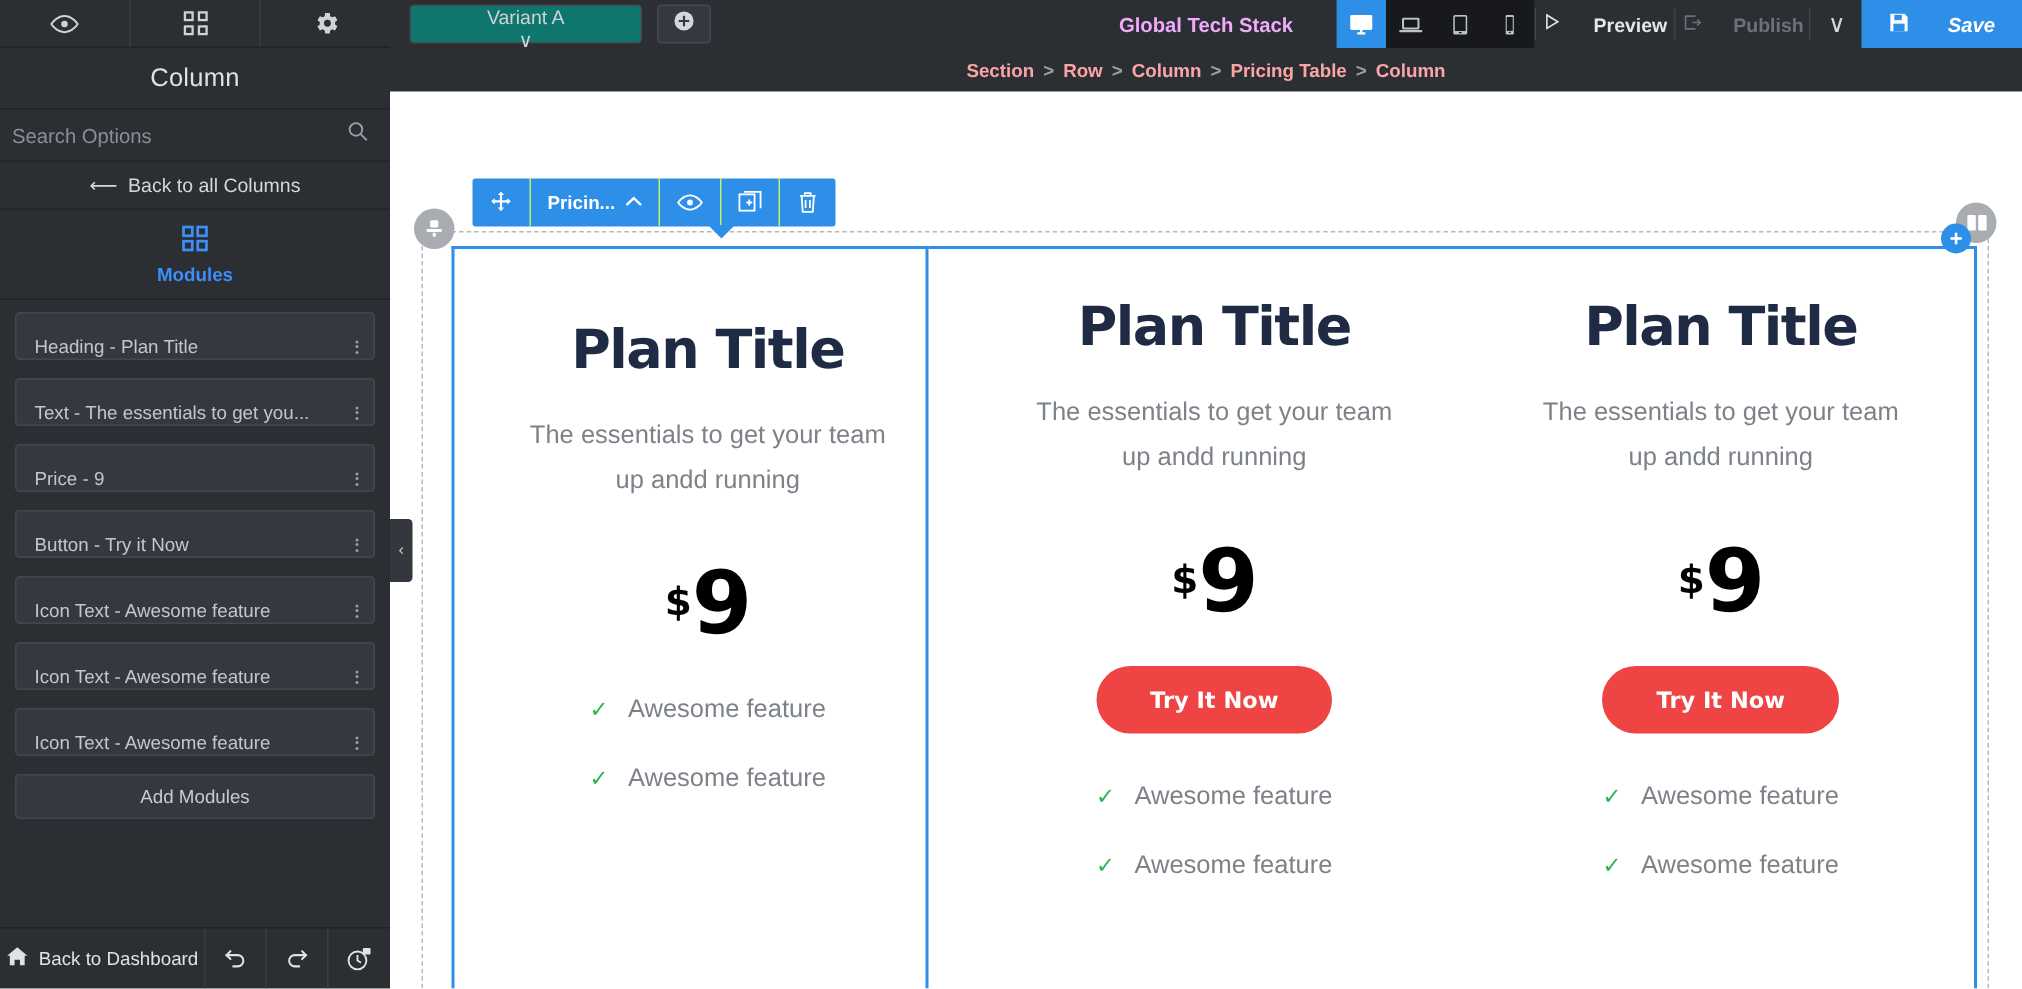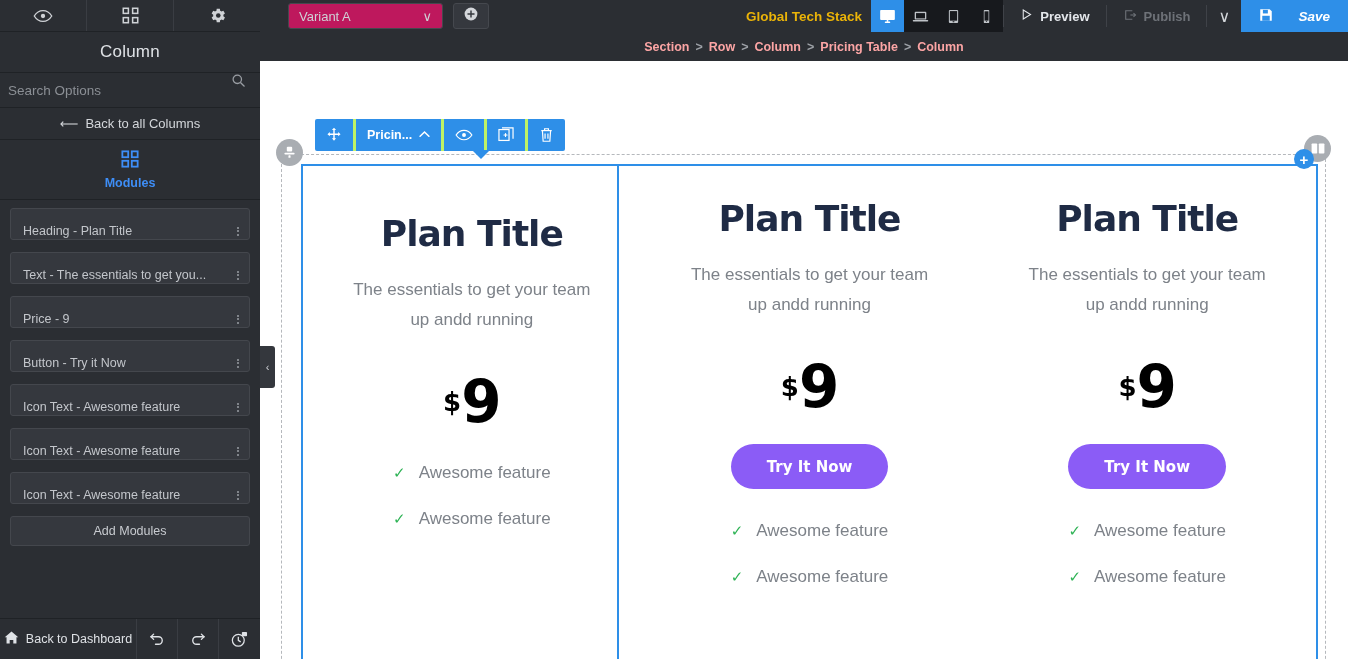--- a/index.html
+++ b/index.html
@@ -30,21 +30,21 @@
     border-right: 1px solid #3a3d43;
     color: #cfd2d6;
   }
   .sb-iconbar > div:last-child { border-right: none; }
   .sb-title {
     height: 41px; display: flex; align-items: center; justify-content: center;
     color: #dfe2e6; font-size: 17px; letter-spacing: .2px;
     border-bottom: 1px solid #1f2226;
   }
   .sb-search {
-    height: 35px; display: flex; 
+    height: 35px; display: flex; align-items: center;
     padding: 0 14px 0 8px; gap: 24px;
     border-bottom: 1px solid #1f2226;
     background: #2b2e33;
   }
   .sb-search input {
     flex: 1; background: transparent; border: none; outline: none;
     color: #b9bcc1; font-size: 13.5px; font-family: "Liberation Sans", sans-serif;
   }
   .sb-search input::placeholder { color: #8b8f95; }
   .sb-back {
@@ -102,47 +102,47 @@
 
   
   #right { flex: 1; display: flex; flex-direction: column; position: relative; }
 
   
   #topbar {
     height: 32px; background: #2b2e33; display: flex; align-items: stretch;
     position: relative; z-index: 30;
   }
   .variant-select {
-    width: 155px; margin: 3px 0 3px 28px;
-    background: #be185d; border: 1px solid #45484e; border-radius: 3px;
+    width: 155px; margin: 3px 0 3px 13px;
+    background: #0f766e; border: 1px solid #45484e; border-radius: 3px;
     display: flex; align-items: center; justify-content: space-between;
-    padding: 0 10px; color: #cfd2d6; font-size: 13px;
+    padding: 0 10px; color: #cfd2d6; font-size: 13px; flex-direction: column;
   }
   .variant-add {
     width: 36px; margin: 3px 0 3px 10px;
     background: #35383e; border: 1px solid #45484e; border-radius: 3px;
     display: flex; align-items: center; justify-content: center; color: #d4d7db;
   }
   .page-title {
     position: absolute; left: 0; right: 0; top: 0; height: 32px;
     display: flex; align-items: center; justify-content: center;
-    color: #eab308; font-size: 13.5px; font-weight: bold;
+    color: #f0abfc; font-size: 13.5px; font-weight: bold;
     pointer-events: none;
   }
   .tb-right { margin-left: auto; display: flex; align-items: stretch; z-index: 2; }
   .device-group { display: flex; align-items: stretch; background: #17191d; }
   .device-btn {
     width: 33px; display: flex; align-items: center; justify-content: center;
     color: #bfc3c8;
   }
   .device-btn.active { background: #2e8fe8; color: #ffffff; }
   .tb-sep { width: 1px; background: #3f4248; margin: 5px 0; }
   .tb-action {
-    display: flex; align-items: center; justify-content: center; gap: 7px;
-    padding: 0 16px; color: #e4e7eb; font-size: 13px; font-weight: bold;
+    display: flex; align-items: center; justify-content: center; gap: 21px;
+    padding: 0 4px; color: #e4e7eb; font-size: 13px; font-weight: bold;
   }
   .tb-action.dim { color: #6e7278; }
   .tb-caret { width: 34px; display: flex; align-items: center; justify-content: center; color: #d4d7db; }
   .tb-save {
     background: #2e8fe8; color: #fff; display: flex; align-items: center;
     gap: 25px; padding: 0 18px; font-size: 13.5px; font-weight: bold; font-style: italic;
   }
 
   
   #breadcrumb {
@@ -183,21 +183,21 @@
   }
 
   
   .mod-toolbar {
     position: absolute; left: 55px; top: 58px; height: 32px;
     background: #2e8fe8; border-radius: 2px;
     display: flex; align-items: stretch; color: #fff; z-index: 20;
   }
   .mt-item {
     display: flex; align-items: center; justify-content: center;
-    padding: 0 11px; border-right: 3px solid #bef264; gap: 7px;
+    padding: 0 11px; border-right: 1px solid #bef264; gap: 7px;
     font-size: 12.5px; font-weight: bold;
   }
   .mt-item:last-child { border-right: none; }
   .mt-pointer {
     position: absolute; left: 212px; top: 89px;
     width: 0; height: 0;
     border-left: 9px solid transparent; border-right: 9px solid transparent;
     border-top: 9px solid #2e8fe8; z-index: 21;
   }
 
@@ -238,21 +238,21 @@
     max-width: 250px;
   }
   .card-price {
     margin-top: 38px; color: #000; font-weight: bold; line-height: 1;
     font-family: "DejaVu Sans", sans-serif;
     display: flex; align-items: flex-start;
   }
   .card-price .cur { font-size: 26px; margin-top: 16px; }
   .card-price .amt { font-size: 58px; letter-spacing: -1px; }
   .card-btn {
-    margin-top: 28px; background: #8b5cf6; color: #fff;
+    margin-top: 28px; background: #ef4444; color: #fff;
     border-radius: 26px; padding: 0 36px; height: 45px;
     display: flex; align-items: center; justify-content: center;
     font-size: 15px; font-weight: bold;
     font-family: "DejaVu Sans", sans-serif;
     position: relative;
   }
   .card.c1 .card-btn { height: 49px; padding: 0 44px; }
   .caret-text {
     display: inline-block; width: 1px; height: 17px;
     background: #fff; margin: 0 2px; vertical-align: middle;

